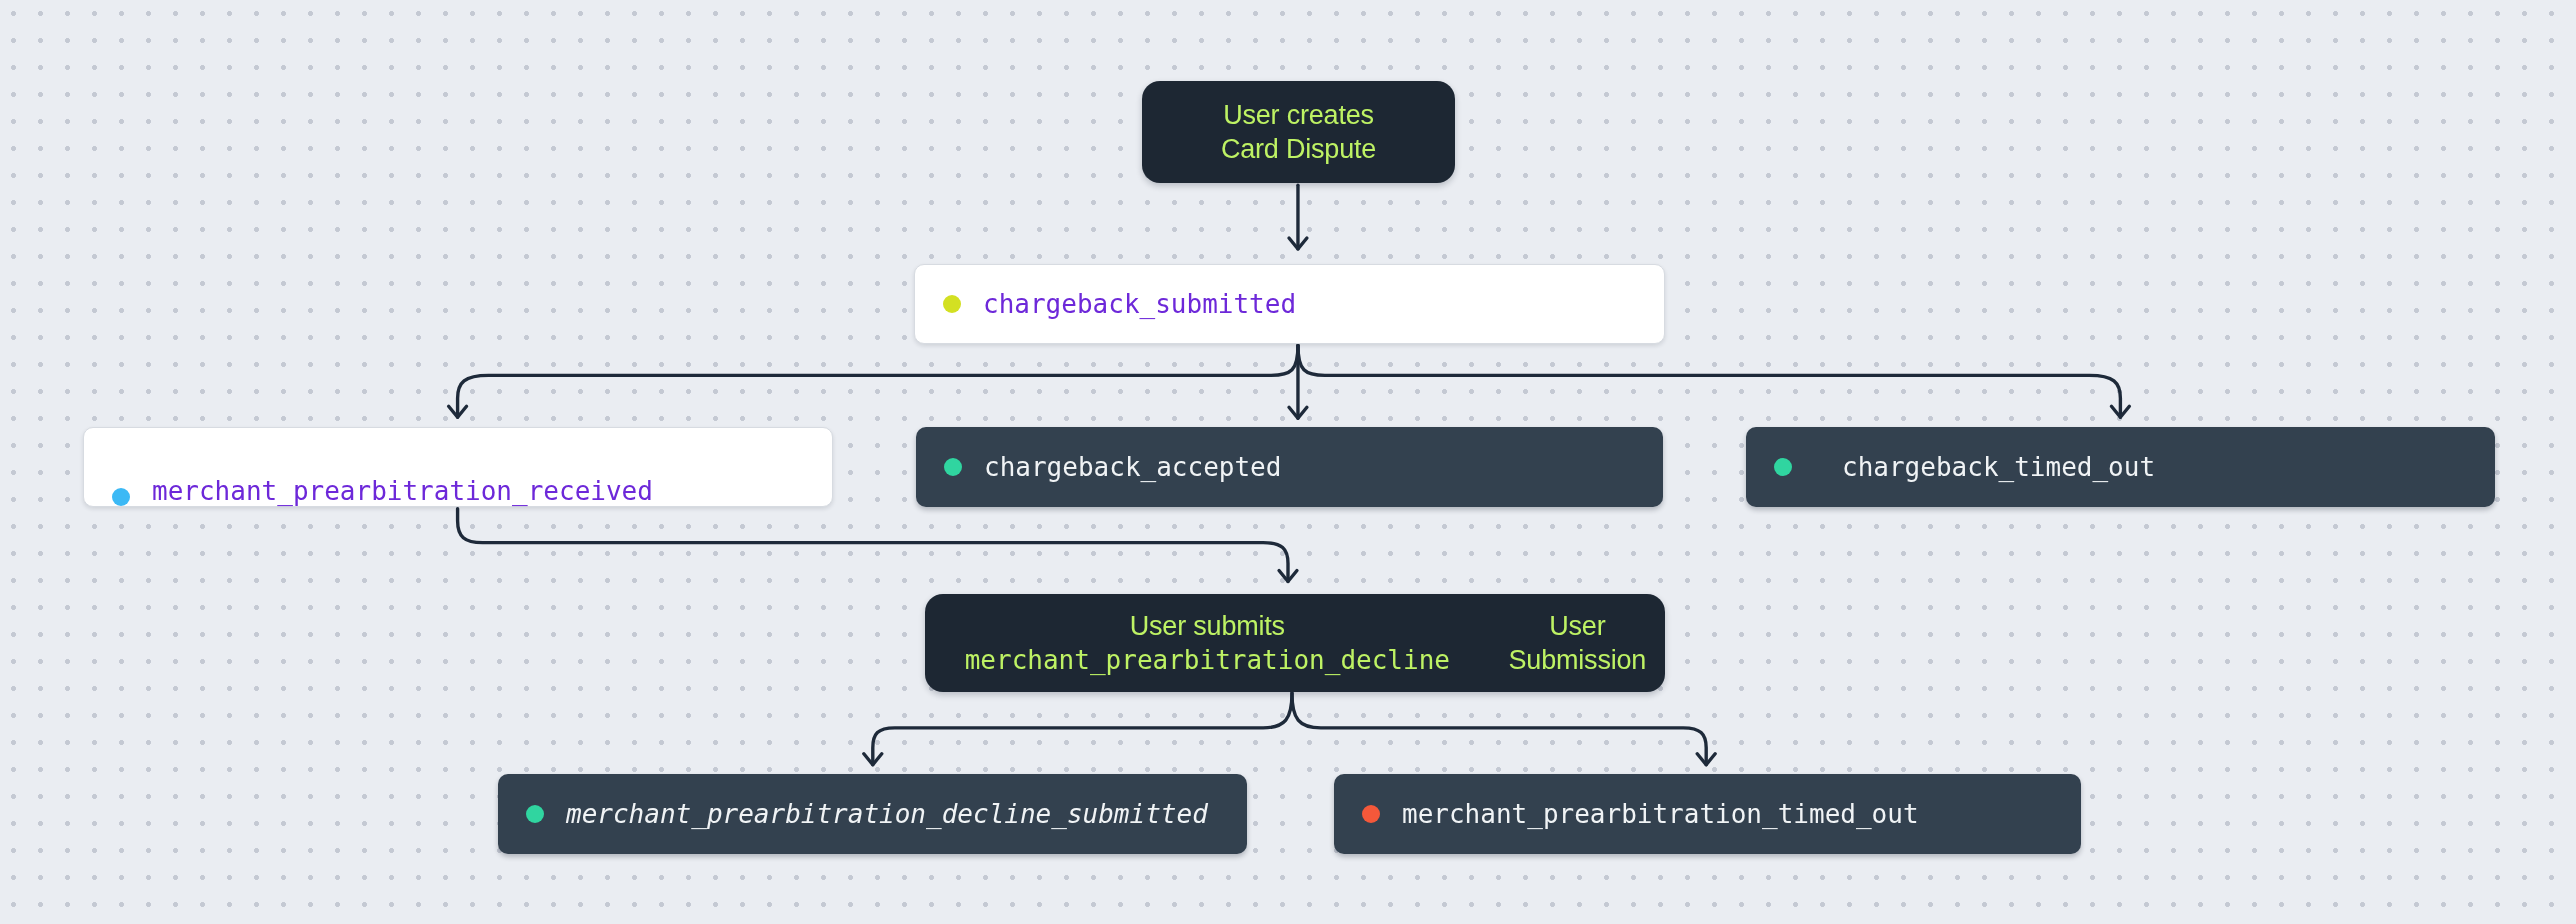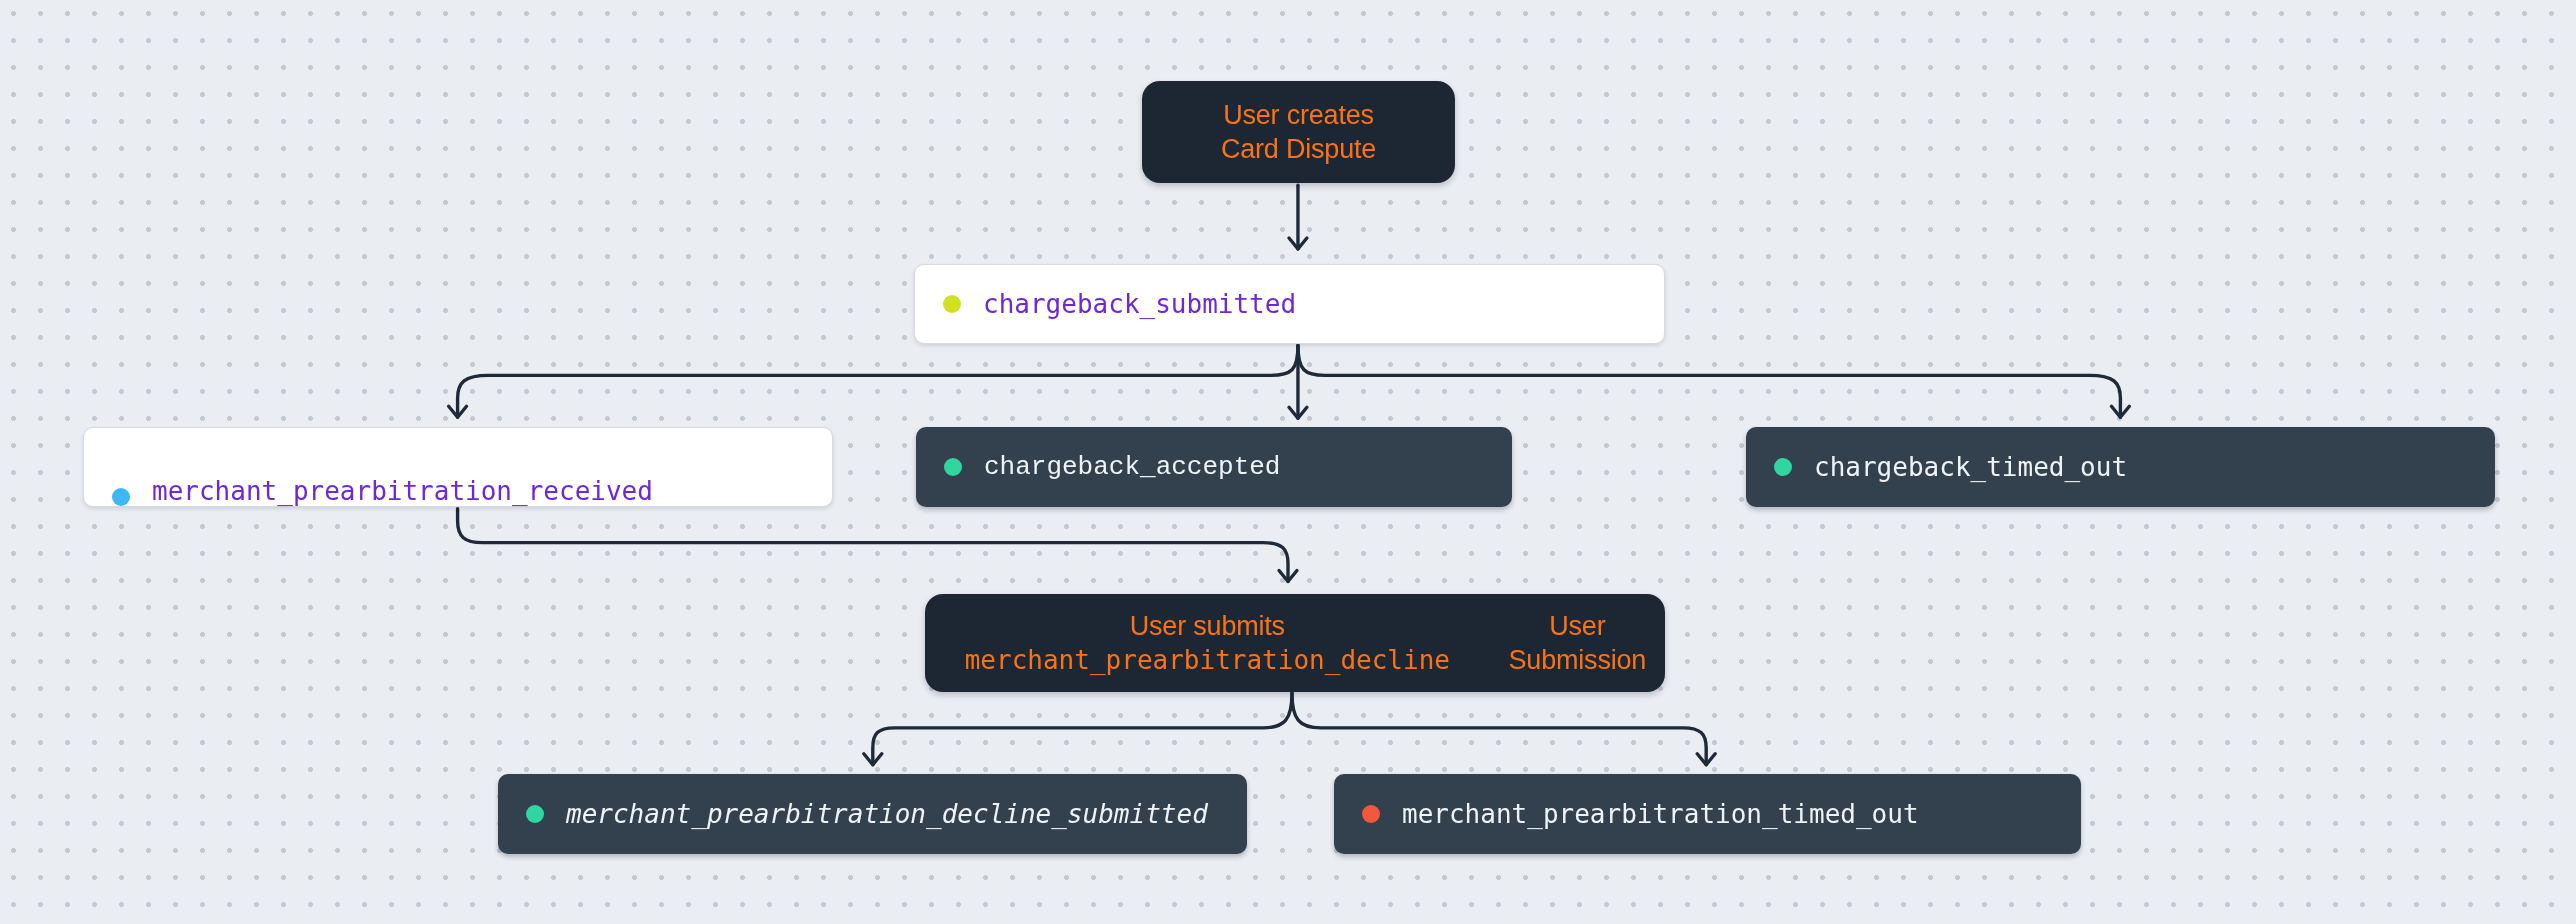--- a/index.html
+++ b/index.html
@@ -14,21 +14,21 @@
     background-size:27px 27px;
     background-position:0px 0px;
   }
   svg.edges{position:absolute;left:0;top:0;width:2576px;height:924px;}
   .edge{fill:none;stroke:#1e2a3a;stroke-width:3.4px;stroke-linecap:round;}
 
   .node{position:absolute;box-sizing:border-box;display:flex;align-items:center;}
 
   
   .node.action{
-    background:#1d2733;color:#f97316;border-radius:18px;
+    background:#1d2733;color:#bef264;border-radius:18px;
     justify-content:center;text-align:center;
     font-size:27px;font-weight:500;letter-spacing:-0.2px;line-height:34px;
     box-shadow:0 3px 6px rgba(15,25,40,0.22);
   }
   .node.action .code{
     font-family:"DejaVu Sans Mono","Liberation Mono",monospace;
     font-size:26px;font-weight:400;letter-spacing:0;
   }
 
   
@@ -47,22 +47,22 @@
   }
   .dot{
     width:18px;height:18px;border-radius:50%;
     margin-right:22px;flex:0 0 auto;
   }
 
   
   #n-user-creates   {left:1142px;top:81px; width:313px;height:102px;}
   #n-cb-submitted   {left:914px; top:264px;width:751px;height:80px;}
   #n-mpa-received   {left:83px;  top:427px;width:750px;height:80px;align-items:flex-end;}
-  #n-cb-accepted    {left:916px; top:427px;width:596px;height:80px;font-family:Liberation Mono, monospace;}
-  #n-cb-timedout    {left:1746px;top:427px;width:749px;height:80px;}
+  #n-cb-accepted    {left:916px; top:427px;width:747px;height:80px;}
+  #n-cb-timedout    {left:1746px;top:427px;width:749px;height:80px;gap:28px;}
   #n-user-submits   {left:925px; top:594px;width:740px;height:98px;flex-direction:row;justify-content:center;}
   #n-mpad-submitted {left:498px; top:774px;width:749px;height:80px;font-style:italic;}
   #n-mpa-timedout   {left:1334px;top:774px;width:747px;height:80px;text-align:center;}
 </style>
 </head>
 <body>
 
 <div class="canvas">
 
   <svg class="edges" viewBox="0 0 2586 928">

